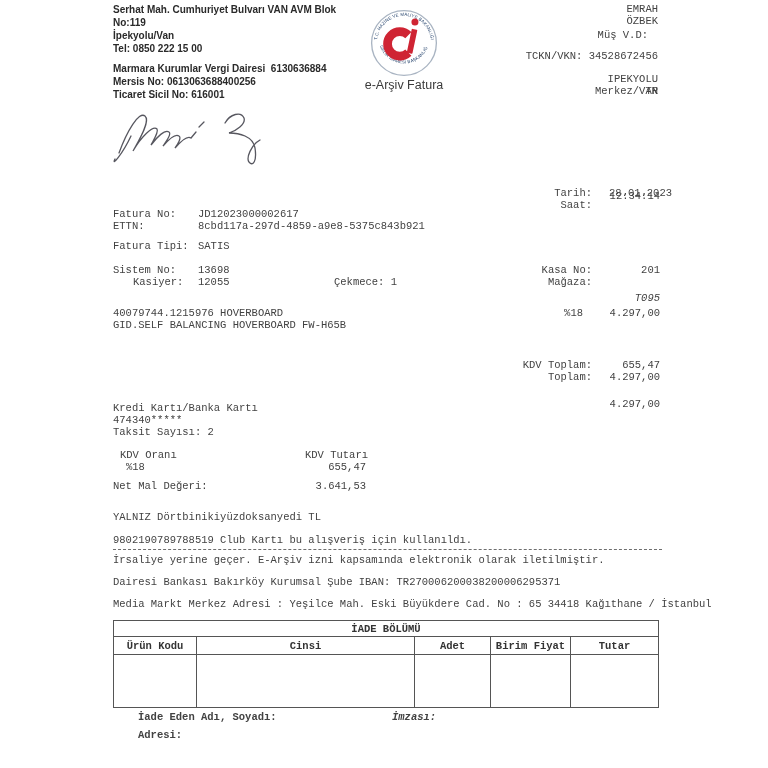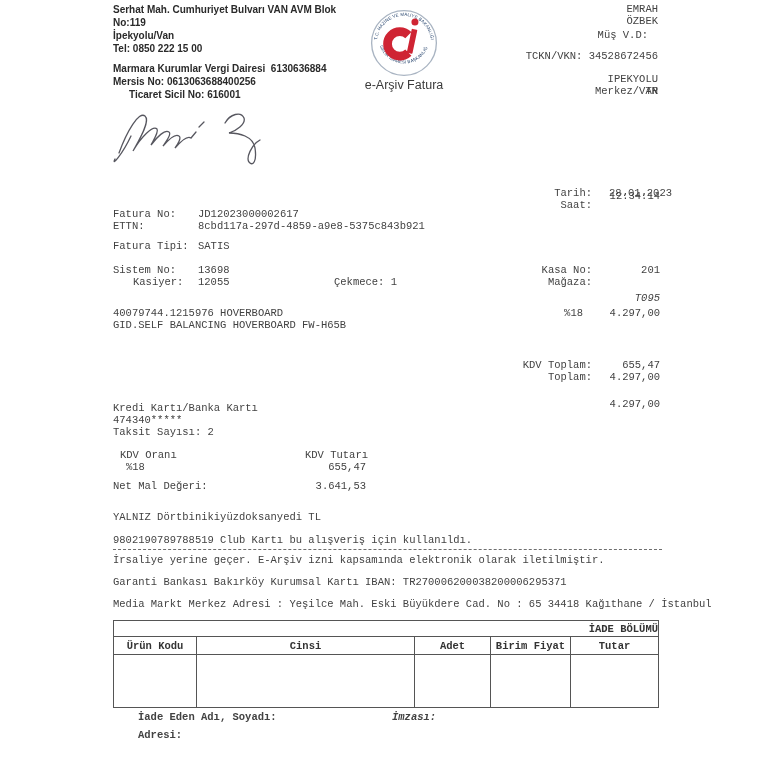--- a/index.html
+++ b/index.html
@@ -9,36 +9,36 @@
      font-size:10.5px;line-height:12px;color:#424242;white-space:pre;}
   .sans{position:absolute;font-family:"Liberation Sans",sans-serif;
      font-size:10px;line-height:12px;color:#2a2a2a;white-space:pre;font-weight:bold;}
   .b{font-weight:bold;}
   .dash{position:absolute;left:113px;width:549px;height:0;border-top:1px dashed #6e6e6e;}
   .doctype{position:absolute;left:348px;top:78px;width:112px;text-align:center;
      font-family:"Liberation Sans",sans-serif;font-size:12.5px;color:#3b3b3b;}
   table.ret{position:absolute;left:113px;top:620px;width:546px;border-collapse:collapse;
      font-family:"Liberation Mono","DejaVu Sans Mono",monospace;font-size:10.5px;color:#333;}
   table.ret td,table.ret th{border:1px solid #555;padding:0;}
-  table.ret .title{height:15px;text-align:right;font-weight:bold;}
+  table.ret .title{height:15px;text-align:center;font-weight:bold;}
   table.ret .hdr{height:17px;text-align:center;font-weight:bold;}
   table.ret .empty{height:52px;}
 </style>
 </head>
 <body>
 
 <div class="page">
 
   <div class="sans" style="left:113px;top:4px;">Serhat Mah. Cumhuriyet Bulvarı VAN AVM Blok</div>
   <div class="sans" style="left:113px;top:17px;">No:119</div>
   <div class="sans" style="left:113px;top:30px;">İpekyolu/Van</div>
   <div class="sans" style="left:113px;top:43px;">Tel: 0850 222 15 00</div>
   <div class="sans" style="left:113px;top:63px;">Marmara Kurumlar Vergi Dairesi  6130636884</div>
   <div class="sans" style="left:113px;top:76px;">Mersis No: 0613063688400256</div>
-  <div class="sans" style="left:129px;top:89px;">Ticaret Sicil No: 616001</div>
+  <div class="sans" style="left:113px;top:89px;">Ticaret Sicil No: 616001</div>
 
   <svg style="position:absolute;left:369px;top:8px;" width="70" height="70" viewBox="0 0 80 80">
     <circle cx="40" cy="40" r="37" fill="#ffffff" stroke-width="1.5" stroke="#a9b4c2"></circle>
     <defs>
       <path id="arcTop" d="M 9,40 A 31,31 0 0 1 71,40"></path>
       <path id="arcBot" d="M 13,45 A 29,29 0 0 0 67,45"></path>
     </defs>
     <text font-family="Liberation Sans, sans-serif" font-size="5" letter-spacing="0.2" fill="#27456e">
       <textPath href="#arcTop" startOffset="50%" text-anchor="middle">T.C. HAZİNE VE MALİYE BAKANLIĞI</textPath>
     </text>
@@ -109,21 +109,21 @@
   <div class="m" style="left:305px;top:449px;">KDV Tutarı</div>
   <div class="m" style="left:126px;top:461px;">%18</div>
   <div class="m" style="right:402px;top:461px;">655,47</div>
   <div class="m" style="left:113px;top:480px;">Net Mal Değeri:</div>
   <div class="m" style="right:402px;top:480px;">3.641,53</div>
 
   <div class="m" style="left:113px;top:511px;">YALNIZ Dörtbinikiyüzdoksanyedi TL</div>
   <div class="m" style="left:113px;top:534px;">9802190789788519 Club Kartı bu alışveriş için kullanıldı.</div>
   <div class="dash" style="top:549px;"></div>
   <div class="m" style="left:113px;top:554px;">İrsaliye yerine geçer. E-Arşiv izni kapsamında elektronik olarak iletilmiştir.</div>
-  <div class="m" style="left:113px;top:576px;">Garanti Bankası Bakırköy Kurumsal Kartı IBAN: TR270006200038200006295371</div>
+  <div class="m" style="left:113px;top:576px;">Dairesi Bankası Bakırköy Kurumsal Şube IBAN: TR270006200038200006295371</div>
   <div class="m" style="left:113px;top:598px;">Media Markt Merkez Adresi : Yeşilce Mah. Eski Büyükdere Cad. No : 65 34418 Kağıthane / İstanbul</div>
 
   <table class="ret">
     <colgroup>
       <col style="width:83px">
         <col style="width:218px">
         <col style="width:76px">
         <col style="width:80px">
         <col style="width:88px">
     </colgroup>

